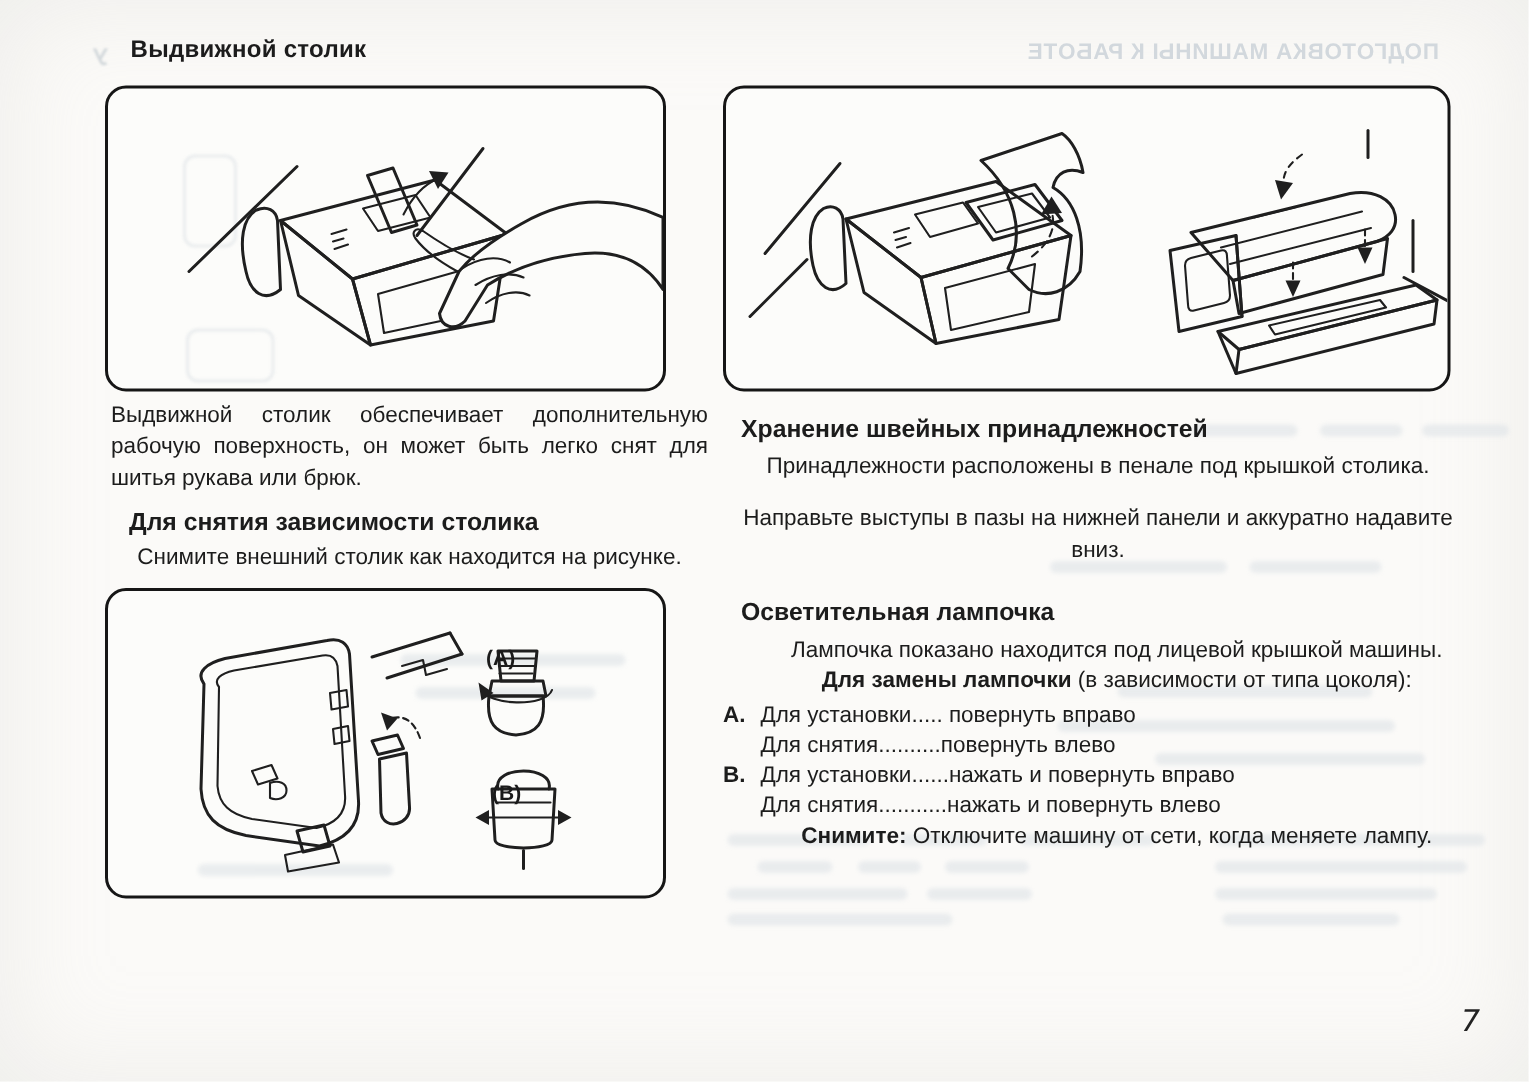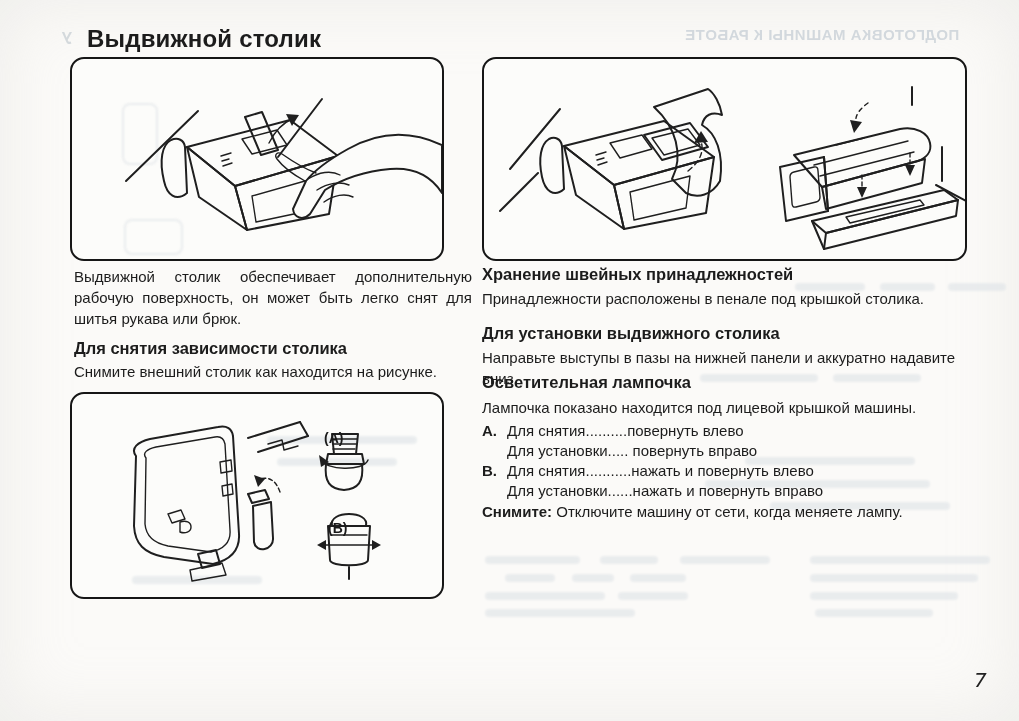--- a/index.html
+++ b/index.html
@@ -10,36 +10,36 @@
   }
   .page{
     position:relative;width:1019px;height:721px;
     background:#fbfaf8;
     box-shadow:inset 0 0 70px rgba(205,203,196,.28);
     color:#1c1c1c;
   }
   
   .page-title{
     position:absolute;left:87px;top:25px;
-    font-size:24px;font-weight:bold;letter-spacing:.2px;
+    font-size:16px;font-weight:bold;letter-spacing:.2px;
   }
   .fig{
     position:absolute;background:#fcfcfa;
     border:2.5px solid #161616;border-radius:14px;
     overflow:hidden;
   }
   #fig1{left:70px;top:57px;width:370px;height:200px;}
   #fig2{left:482px;top:57px;width:481px;height:200px;}
   #fig3{left:70px;top:392px;width:370px;height:203px;}
   .col{position:absolute;font-size:15px;line-height:21px;}
   #left-col{left:74px;top:266px;width:398px;}
   #right-col{left:482px;top:264px;width:500px;}
-  #lamp-col{left:482px;top:372px;width:525px;}
-  .col h3{font-size:16.5px;font-weight:bold;margin:0;line-height:20px;}
-  .col p{margin:0;}
+  #lamp-col{left:482px;top:386px;width:525px;}
+  .col h3{font-size:16.5px;font-weight:bold;margin:12px;line-height:20px;}
+  .col p{margin:0;text-align:center;}
   #left-col .intro{text-align:justify;}
   #left-col h3{margin-top:9px;margin-bottom:3px;}
   #right-col .storage-body{margin-bottom:14px;}
   #right-col h3{margin-bottom:4px;}
   #lamp-col h3{margin-bottom:5px;}
   .lead{margin-top:13px;font-size:15px;line-height:20px;}
   .bold{font-weight:bold;}
   .options{margin-top:3px;}
   .opt{display:flex;font-size:15px;line-height:20px;}
   .opt .marker{font-weight:bold;width:25px;flex:0 0 25px;}
@@ -178,21 +178,20 @@
 
   <div class="col" id="left-col">
     <p class="intro">Выдвижной столик обеспечивает дополнительную рабочую поверхность, он может быть легко снят для шитья рукава или брюк.</p>
     <h3>Для снятия зависимости столика</h3>
     <p>Снимите внешний столик как находится на рисунке.</p>
   </div>
 
   <div class="col" id="right-col">
     <h3>Хранение швейных принадлежностей</h3>
     <p class="storage-body">Принадлежности расположены в пенале под крышкой столика.</p>
-    <h3>Для установки выдвижного столика</h3>
     <p>Направьте выступы в пазы на нижней панели и аккуратно надавите вниз.</p>
   </div>
 
   <div class="fig" id="fig3">
     <div class="gbar" style="left:195px;top:42px;width:150px"></div>
     <div class="gbar" style="left:205px;top:64px;width:120px"></div>
     <div class="gbar" style="left:60px;top:182px;width:130px"></div>
     <svg width="370" height="203" viewBox="0 0 370 203" class="ink">
 
       <path d="M176,44 L228,28"></path>
@@ -229,33 +228,34 @@
       <polygon points="309,151 300,146 300,156"></polygon>
       <path d="M277,173 L277,185"></path>
     </svg>
     <span class="fig-label" style="left:252px;top:36px">(A)</span>
     <span class="fig-label" style="left:256px;top:126px">(B)</span>
   </div>
 
   <div class="col" id="lamp-col">
     <h3>Осветительная лампочка</h3>
     <p>Лампочка показано находится под лицевой крышкой машины.</p>
+    <p class="lead"><span class="bold">Для замены лампочки</span><span> (в зависимости от типа цоколя):</span></p>
     <div class="options">
       <div class="opt">
         <span class="marker">A.</span>
         <span>
+          <div>Для установки..... повернуть вправо</div>
           <div>Для снятия..........повернуть влево</div>
-          <div>Для установки..... повернуть вправо</div>
         </span>
       </div>
       <div class="opt">
         <span class="marker">B.</span>
         <span>
+          <div>Для установки......нажать и повернуть вправо</div>
           <div>Для снятия...........нажать и повернуть влево</div>
-          <div>Для установки......нажать и повернуть вправо</div>
         </span>
       </div>
     </div>
     <p class="warning"><span class="bold">Снимите:</span><span> Отключите машину от сети, когда меняете лампу.</span></p>
   </div>
 
   <div class="page-number">7</div>
 
 </div>
 

